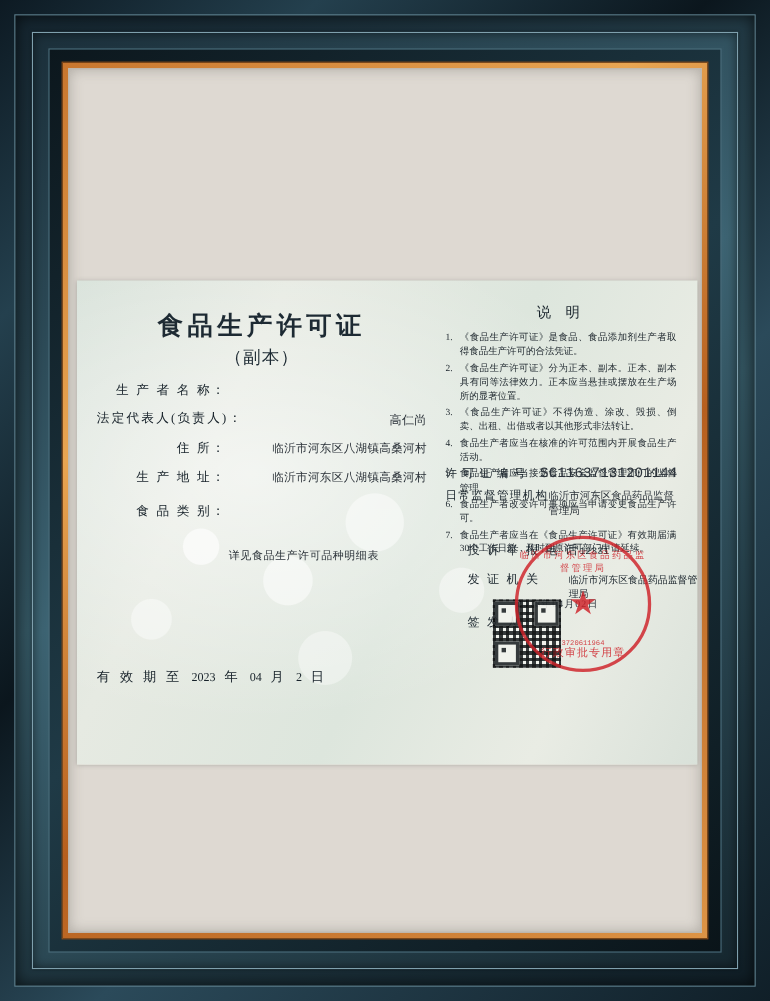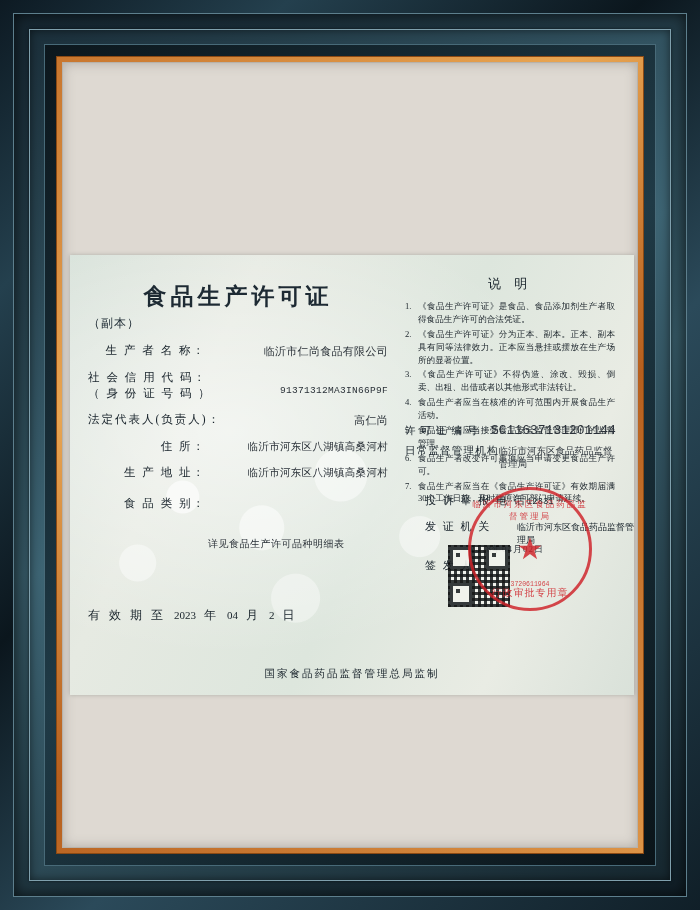--- a/index.html
+++ b/index.html
@@ -95,23 +95,23 @@
   }
   .cert-title {
     font-size: 23px;
     letter-spacing: 4px;
     color: #1d2a33;
     font-weight: bold;
     text-align: center;
     font-family: "Liberation Serif", "DejaVu Serif", serif;
   }
   .cert-subtitle {
-    font-size: 12px;
+    font-size: 16px;
     color: #1d2a33;
-    text-align: left;
+    text-align: center;
     margin-top: 3px;
     letter-spacing: 1px;
   }
   .field {
     display: flex;
     align-items: flex-start;
     margin-top: 11px;
     font-size: 11.5px;
     color: #17222a;
     text-align: right;
@@ -337,30 +337,22 @@
 
 <div class="cert">
   <div class="cert-inner">
 
     <div class="left-col">
       <div class="cert-title">食品生产许可证</div>
       <div class="cert-subtitle">（副本）</div>
 
       <div class="field">
         <div class="field-label">生 产 者 名 称：</div>
-        <div class="field-value hand">临沂市仁尚食品有限公司</div>
-      </div>
-
-      <div class="field">
-        <div class="field-label two-line">
-          <div>社 会 信 用 代 码：</div>
-          <div>（ 身 份 证 号 码 ）</div>
-        </div>
-        <div class="field-value mono" style="padding-top:15px">91371312MA3IN66P9F</div>
-      </div>
+      </div>
+
 
       <div class="field">
         <div class="field-label">法定代表人(负责人)：</div>
         <div class="field-value hand">高仁尚</div>
       </div>
 
       <div class="field">
         <div class="field-label">住            所：</div>
         <div class="field-value">临沂市河东区八湖镇高桑河村</div>
       </div>
@@ -462,16 +454,15 @@
         </span>
     </div>
 
     <div class="seal">
       <div class="seal-arc-top">临沂市河东区食品药品监督管理局</div>
       <div class="star">★</div>
       <div class="seal-code">3720611964</div>
       <div class="seal-arc-bottom">行政审批专用章</div>
     </div>
 
-    <div class="cert-footer">国家食品药品监督管理总局监制</div>
 
   </div>
 </div>
 
 </body></html>

